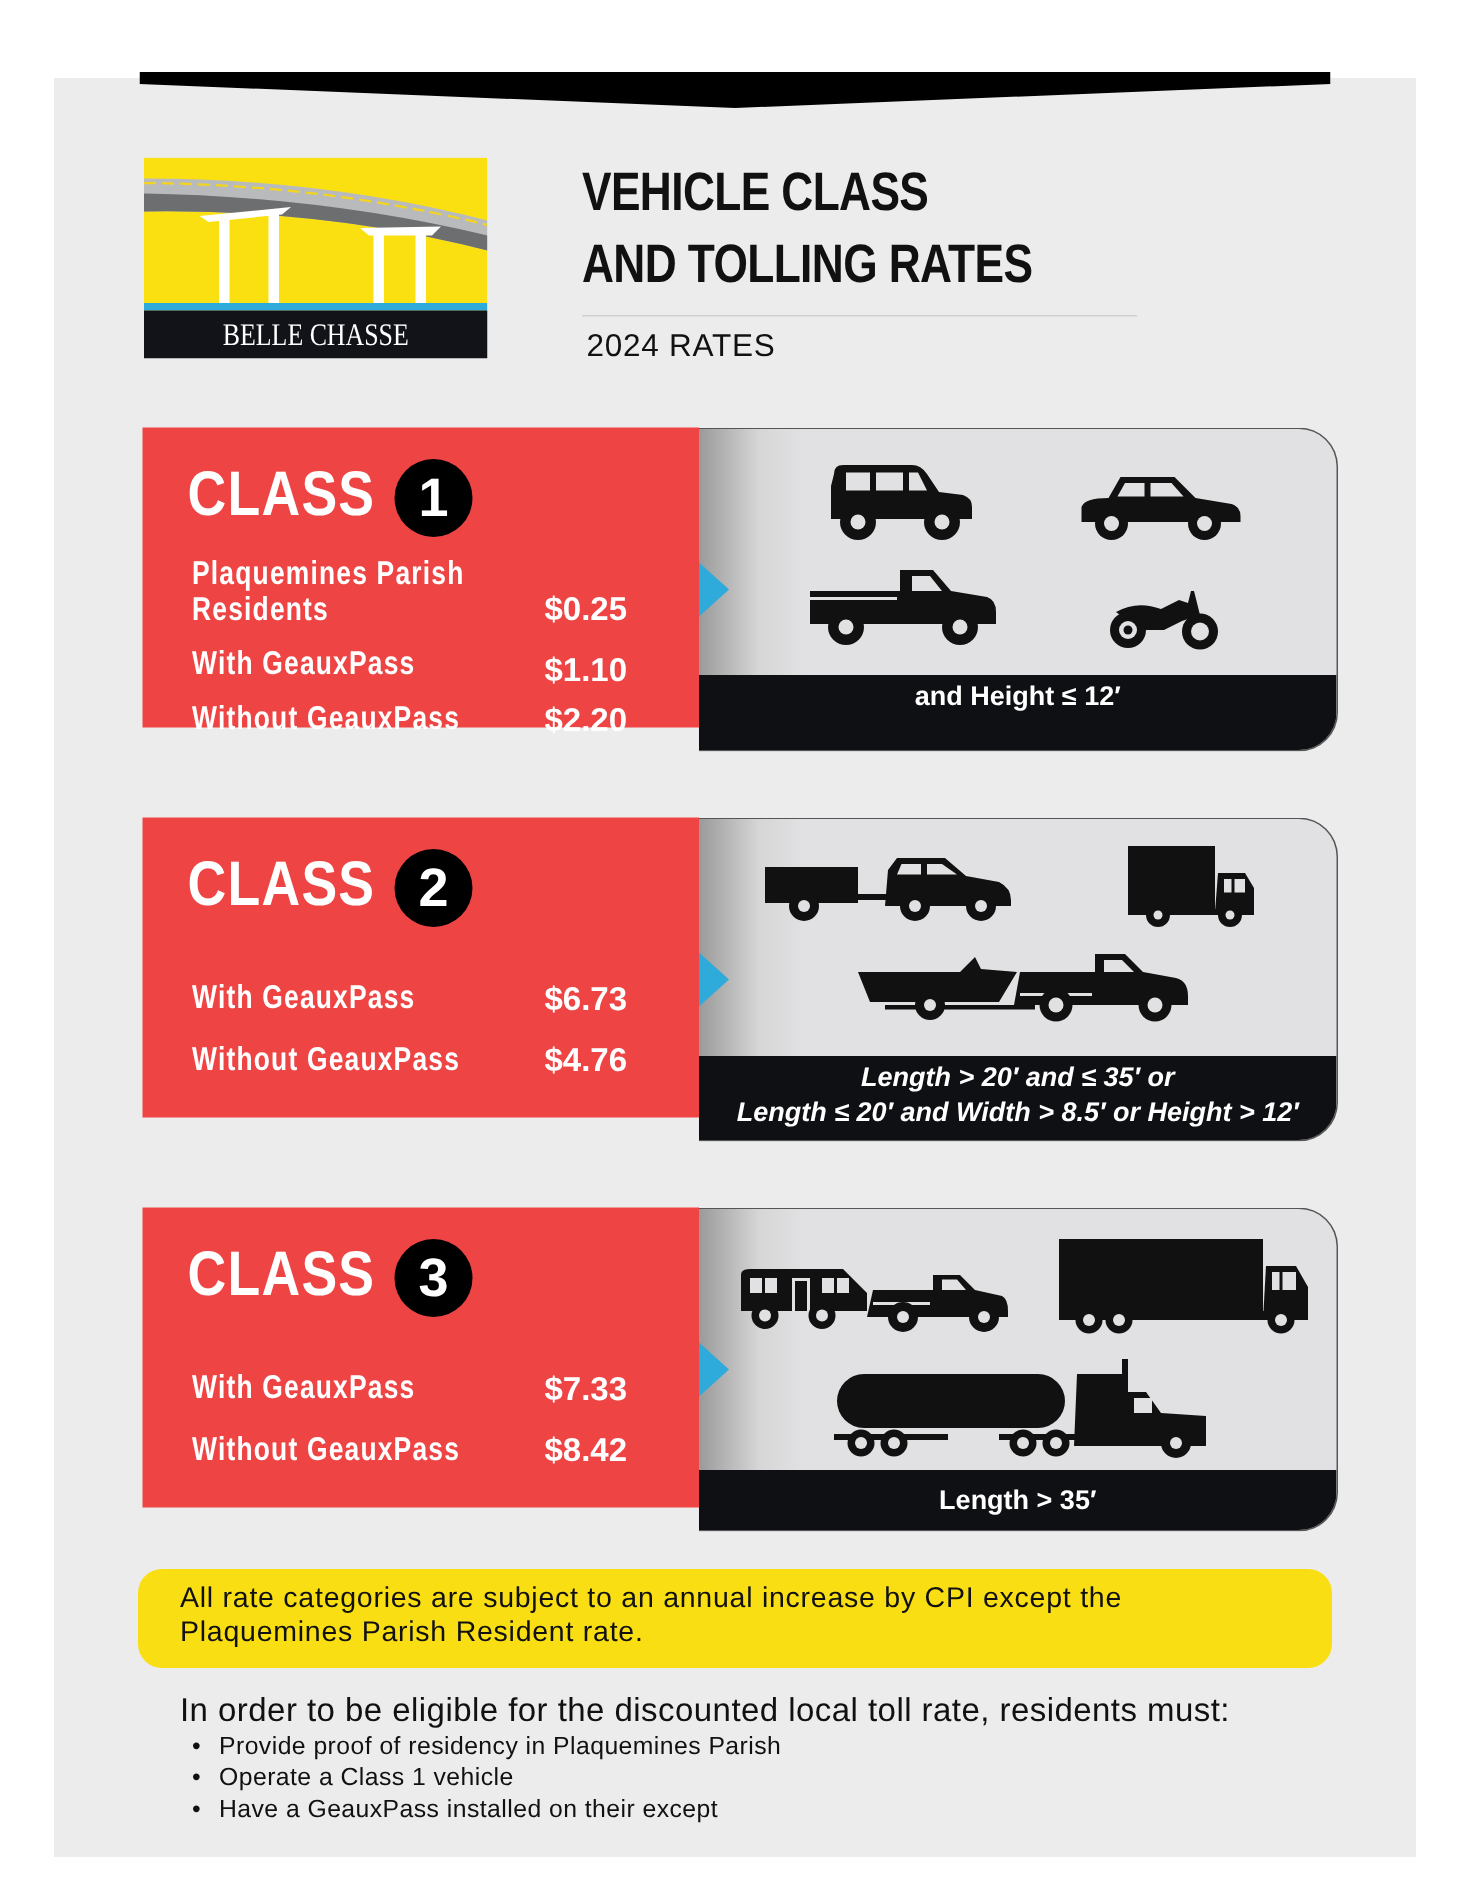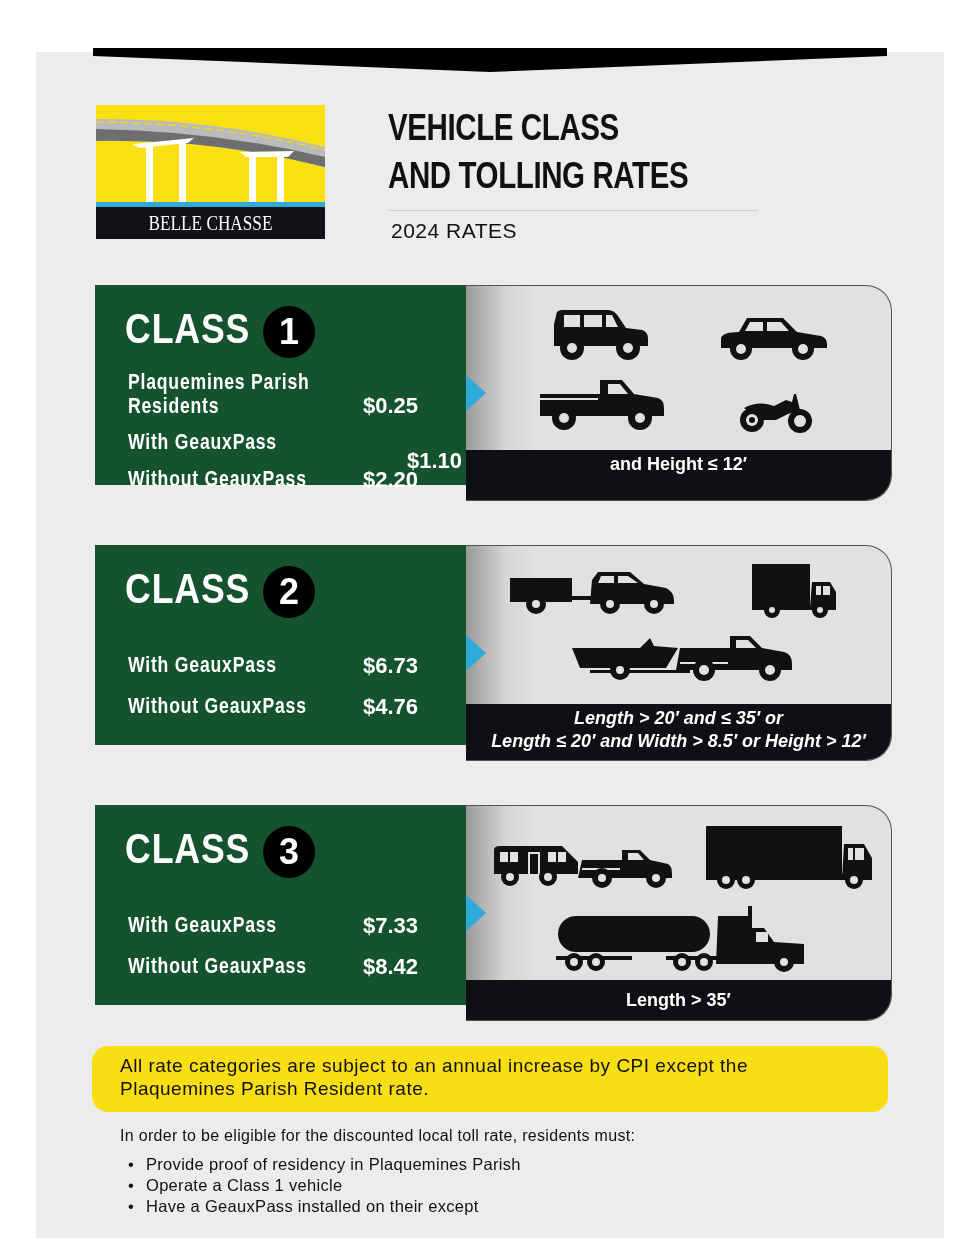--- a/index.html
+++ b/index.html
@@ -7,34 +7,34 @@
   .page { position: absolute; left: 36px; top: 52px; width: 908px; height: 1186px; background: #ececec; }
   .top-bar { position: absolute; left: 93px; top: 48px; width: 794px; height: 24px; }
   .logo { position: absolute; left: 96px; top: 105px; width: 229px; height: 134px; overflow: hidden; }
   .logo-name { position: absolute; left: 0; bottom: 0; width: 229px; height: 32px; background: #111318; color: #fff; font-family: "Liberation Serif", serif; font-size: 21px; text-align: center; line-height: 32px; letter-spacing: 0px; transform-origin: center; }
   .logo-name span { display: inline-block; transform: scaleX(0.82); }
   .title { position: absolute; left: 388px; top: 104px; font-family: "Liberation Sans", sans-serif; font-weight: bold; font-size: 36px; line-height: 48px; color: #111; letter-spacing: -0.5px; }
   .title span { display: block; transform: scaleX(0.82); transform-origin: left; white-space: nowrap; }
   .title-rule { position: absolute; left: 388px; top: 210px; width: 370px; height: 1px; background: #cfcfcf; }
   .subtitle { position: absolute; left: 391px; top: 219px; font-size: 21px; color: #111; letter-spacing: 0.5px; }
   .class-card { position: absolute; left: 95px; width: 797px; height: 216px; }
-  .class-left { position: absolute; left: 0; top: 0; width: 371px; height: 200px; background: #14532d; }
+  .class-left { position: absolute; left: 0; top: 0; width: 371px; height: 200px; background: #ef4444; }
   .class-right { position: absolute; left: 371px; top: 0; width: 426px; height: 216px; border-radius: 0 26px 26px 0; overflow: hidden; border: 1.5px solid #555; border-left: none; box-sizing: border-box; background: linear-gradient(to right, #9a9a9a 0px, #d6d6d6 40px, #e1e1e3 70px, #e1e1e3 100%); }
   .arrow { position: absolute; left: 371px; top: 90px; width: 0; height: 0; border-top: 18px solid transparent; border-bottom: 18px solid transparent; border-left: 20px solid #2eaadb; }
   .class-heading { position: absolute; left: 30px; top: 22px; color: #fff; font-weight: bold; font-size: 42px; line-height: 44px; letter-spacing: 1px; }
   .class-heading .word { display: inline-block; transform: scaleX(0.85); transform-origin: left; }
   .class-num { position: absolute; left: 168px; top: 21px; width: 52px; height: 52px; border-radius: 50%; background: #000; color: #fff; font-weight: bold; font-size: 36px; line-height: 52px; text-align: center; }
   .rate-label { position: absolute; left: 33px; color: #fff; font-weight: bold; font-size: 22px; line-height: 24px; letter-spacing: 1px; }
   .rate-label span { display: inline-block; transform: scaleX(0.8); transform-origin: left; white-space: nowrap; }
   .rate-value { position: absolute; left: 268px; color: #fff; font-weight: bold; font-size: 22px; line-height: 24px; }
   .criteria { position: absolute; left: 0; bottom: 0; width: 100%; background: #0f1014; color: #fff; font-weight: bold; font-size: 18px; text-align: center; }
   .criteria div { line-height: 23px; }
   .icon { position: absolute; }
   .notice { position: absolute; left: 92px; top: 1046px; width: 796px; height: 66px; background: #f9de13; border-radius: 16px; box-sizing: border-box; padding: 8px 28px; font-size: 19px; line-height: 23px; color: #111; letter-spacing: 0.5px; }
-  .elig-intro { position: absolute; left: 120px; top: 1127px; font-size: 16px; color: #111; letter-spacing: 0.3px; }
+  .elig-intro { position: absolute; left: 120px; top: 1127px; font-size: 22px; color: #111; letter-spacing: 0.3px; }
   .elig-list { position: absolute; left: 128px; top: 1154px; margin: 0; padding: 0; list-style: none; font-size: 16.5px; color: #111; letter-spacing: 0.3px; }
   .elig-list li { line-height: 21px; }
   .elig-list li .bullet { display: inline-block; width: 18px; }
 </style>
 </head>
 <body>
 
 <div class="page"></div>
 
 <svg class="top-bar" viewBox="0 0 794 24" preserveAspectRatio="none">
@@ -67,21 +67,21 @@
 
 <div class="class-card" style="top:285px;">
   <div class="class-left">
     <div class="class-heading"><span class="word">CLASS</span></div>
     <div class="class-num">1</div>
     <div class="rate-label" style="top:85px;">
       <span>Plaquemines Parish</span><br><span>Residents</span>
     </div>
     <div class="rate-value" style="top:109px;">$0.25</div>
     <div class="rate-label" style="top:145px;"><span>With GeauxPass</span></div>
-    <div class="rate-value" style="top:164px;margin-left:44px;">$1.10</div>
+    <div class="rate-value" style="top:150px;">$1.10</div>
     <div class="rate-label" style="top:182px;"><span>Without GeauxPass</span></div>
     <div class="rate-value" style="top:183px;">$2.20</div>
   </div>
   <div class="class-right">
 
     <svg class="icon" style="left:86px;top:22px;" width="98" height="52" viewBox="0 0 98 52">
       <path d="M4,8 Q4,2 10,2 L56,2 Q62,2 66,8 L74,20 L90,22 Q96,24 96,30 L96,38 L2,38 L2,16 Z" fill="#111"></path>
       <rect x="12" y="7" width="16" height="12" fill="#e1e1e3"></rect>
         <rect x="32" y="7" width="18" height="12" fill="#e1e1e3"></rect>
         <path d="M54,7 L60,7 L66,19 L54,19 Z" fill="#e1e1e3"></path>

